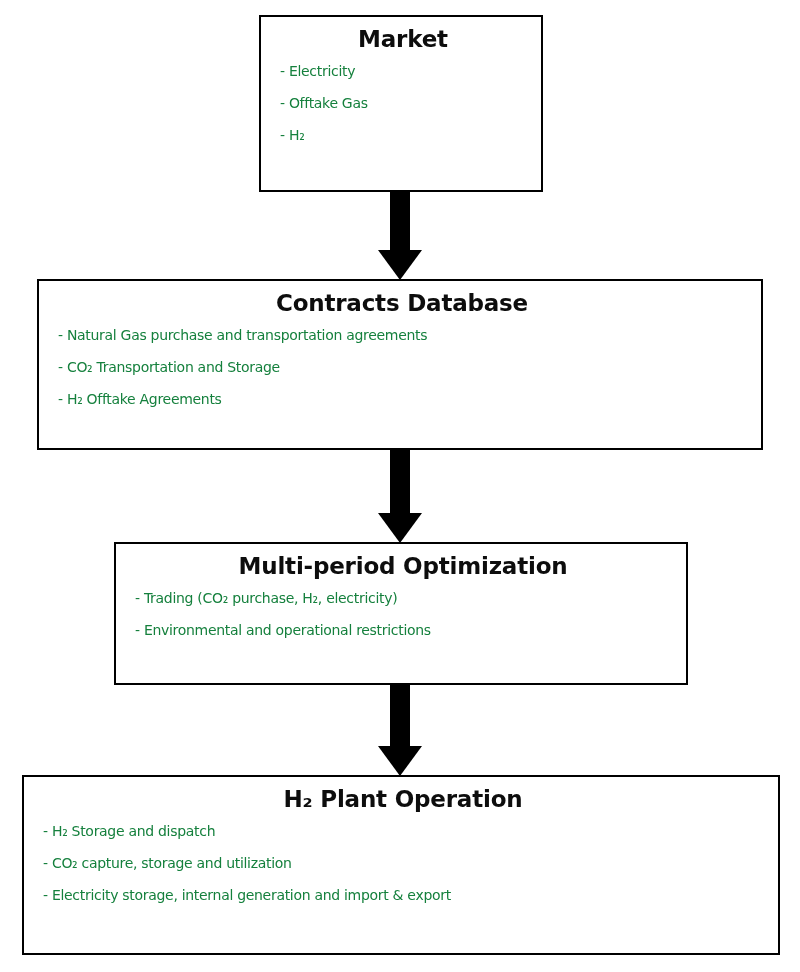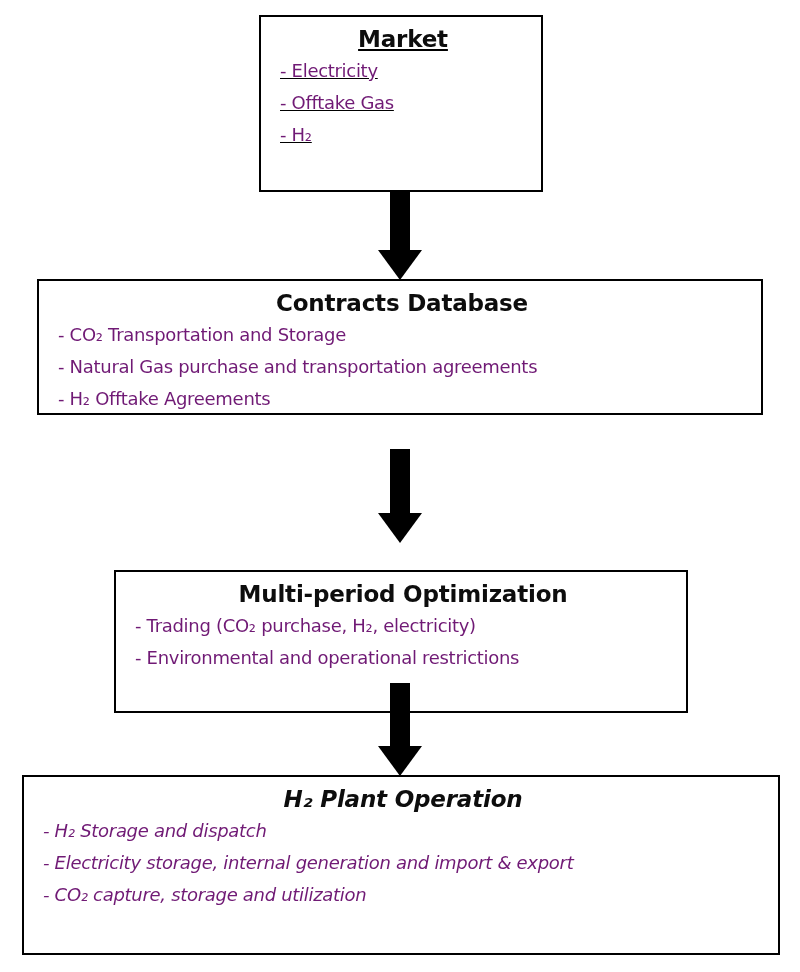--- a/index.html
+++ b/index.html
@@ -25,34 +25,34 @@
   .box-title {
     text-align: center;
     font-weight: bold;
     font-size: 23px;
     letter-spacing: -0.2px;
     color: #0d0d0d;
     line-height: 32px;
     white-space: nowrap;
   }
   .box-items {
-    font-size: 18px;
-    color: #701a75;
+    font-size: 14px;
+    color: #15803d;
     letter-spacing: -0.3px;
   }
   .box-item {
     line-height: 32px;
     white-space: nowrap;
     padding-left: 5px;
   }
   
-  #box-market   { left: 259px; top: 15px;  width: 284px; height: 177px; text-decoration: underline; }
-  #box-contracts{ left: 37px;  top: 279px; width: 726px; height: 136px; }
-  #box-optim    { left: 114px; top: 542px; width: 574px; height: 143px; margin-top: 28px; }
-  #box-plant    { left: 22px;  top: 775px; width: 758px; height: 180px; font-style: italic; }
+  #box-market   { left: 259px; top: 15px;  width: 284px; height: 177px; }
+  #box-contracts{ left: 37px;  top: 279px; width: 726px; height: 171px; }
+  #box-optim    { left: 114px; top: 542px; width: 574px; height: 143px; }
+  #box-plant    { left: 22px;  top: 775px; width: 758px; height: 180px; }
 
   .arrow {
     position: absolute;
     left: 378px;
     width: 44px;
     display: flex;
     flex-direction: column;
     align-items: center;
   }
   .arrow-shaft {
@@ -90,22 +90,22 @@
   </div>
 
   <div class="arrow" id="arrow-1">
     <div class="arrow-shaft"></div>
     <div class="arrow-head"></div>
   </div>
 
   <div class="flow-box" id="box-contracts">
     <div class="box-title">Contracts Database</div>
     <div class="box-items">
+      <div class="box-item">- Natural Gas purchase and transportation agreements</div>
       <div class="box-item">- CO₂ Transportation and Storage</div>
-      <div class="box-item">- Natural Gas purchase and transportation agreements</div>
       <div class="box-item">- H₂ Offtake Agreements</div>
     </div>
   </div>
 
   <div class="arrow" id="arrow-2">
     <div class="arrow-shaft"></div>
     <div class="arrow-head"></div>
   </div>
 
   <div class="flow-box" id="box-optim">
@@ -118,18 +118,18 @@
 
   <div class="arrow" id="arrow-3">
     <div class="arrow-shaft"></div>
     <div class="arrow-head"></div>
   </div>
 
   <div class="flow-box" id="box-plant">
     <div class="box-title">H₂ Plant Operation</div>
     <div class="box-items">
       <div class="box-item">- H₂ Storage and dispatch</div>
+      <div class="box-item">- CO₂ capture, storage and utilization</div>
       <div class="box-item">- Electricity storage, internal generation and import &amp; export</div>
-      <div class="box-item">- CO₂ capture, storage and utilization</div>
     </div>
   </div>
 
 </div>
 
 </body></html>

